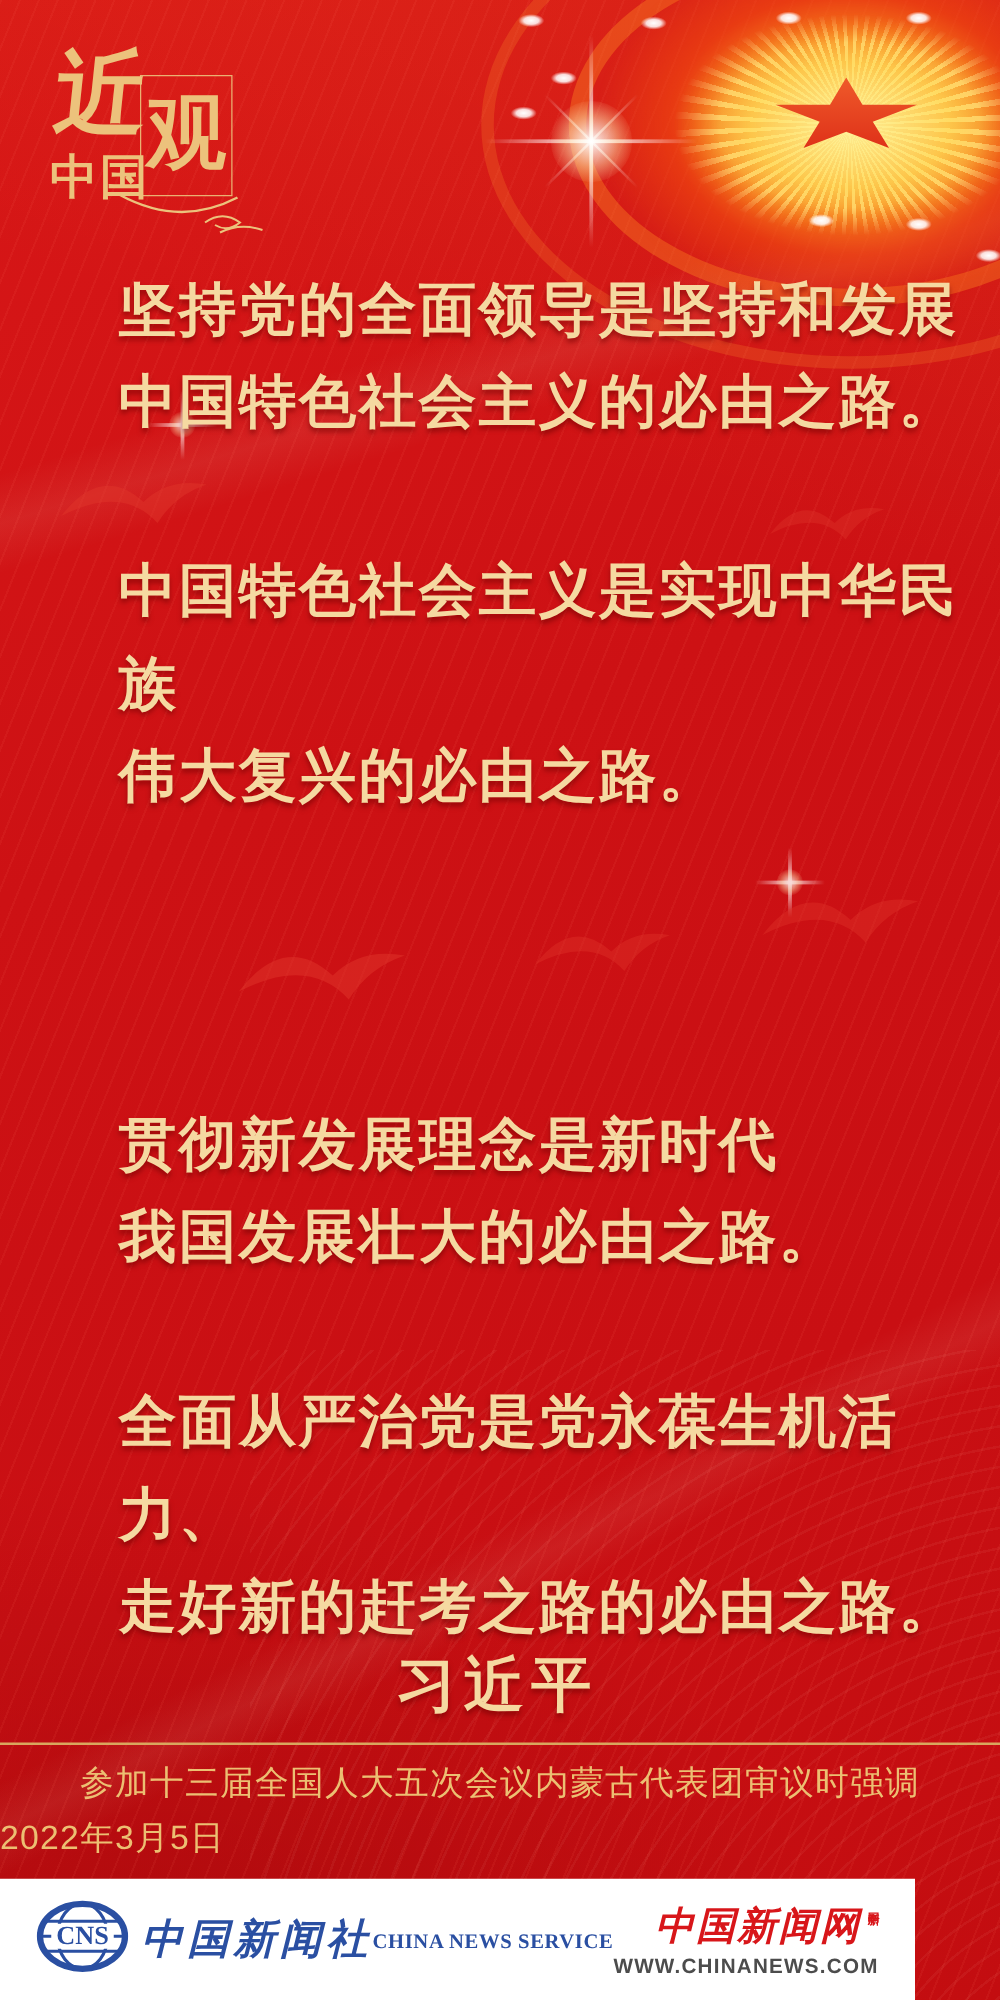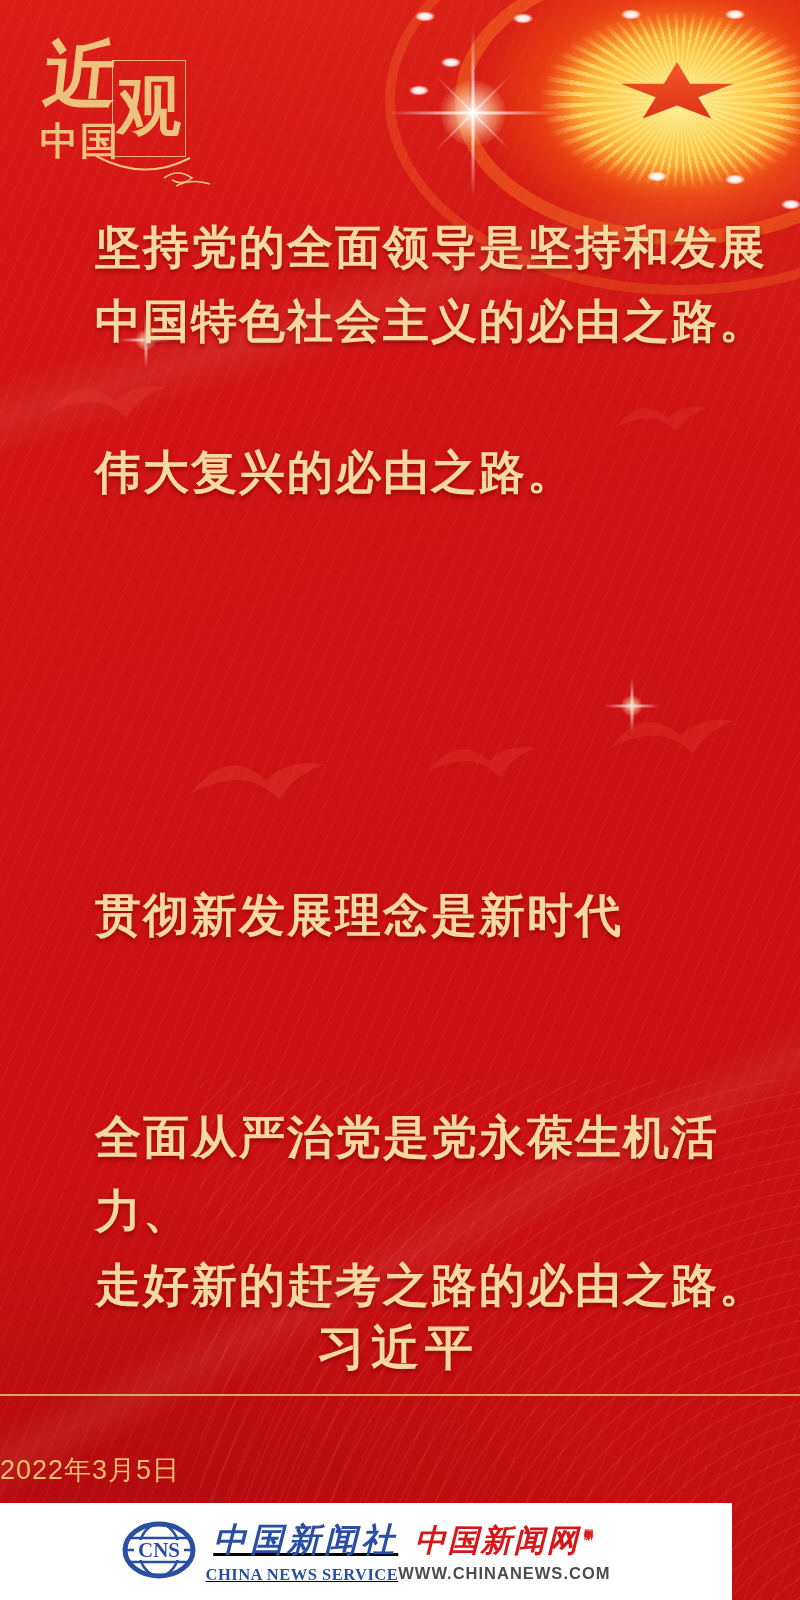--- a/index.html
+++ b/index.html
@@ -125,26 +125,26 @@
     position:absolute; left:0; top:1452px; width:800px; text-align:left;
     color:#ecbf72; font-size:27px; font-weight:500; letter-spacing:1px;
   }
 
   
   .footer {
     position:absolute; left:0; top:1503px; width:732px; height:97px; background:#ffffff;
     display:flex; align-items:center; justify-content:center; 
   }
   .cns-block { display:flex; align-items:center; gap:10px; }
-  .cns-text { display:flex; flex-direction:column; align-items:flex-end;text-decoration:underline; }
+  .cns-text { display:flex; flex-direction:row; align-items:center; }
   .cns-cn { color:#2a4fa2; font-size:33px; font-weight:800; letter-spacing:4px;
             font-family:"Liberation Serif","DejaVu Serif",serif; font-style:italic; }
   .cns-en { color:#2a4fa2; font-size:16.5px; font-weight:700; letter-spacing:.5px;
             font-family:"Liberation Serif","DejaVu Serif",serif; margin-top:2px; }
-  .web-block { display:flex; flex-direction:column; align-items:center; }
+  .web-block { display:flex; flex-direction:column; align-items:flex-end; }
   .web-top { display:flex; align-items:flex-start; gap:4px; }
   .web-cn { color:#d8161a; font-size:31px; font-weight:800; letter-spacing:2px;
             font-family:"Liberation Serif","DejaVu Serif",serif; font-style:italic; }
   .web-seal { color:#d8161a; font-size:9.5px; font-weight:700; line-height:1.05;
               writing-mode:vertical-rl; text-orientation:upright; margin-top:2px; }
   .web-url { color:#4c4c4c; font-size:16.5px; font-weight:700; letter-spacing:1px; margin-top:2px; }
 </style>
 </head>
 <body>
 
@@ -226,32 +226,35 @@
         <path d="M70,40 q14,-10 28,0 q-10,8 -20,2 M82,48 q16,-8 34,-2" fill="none" stroke="#ecc27c" stroke-width="1.6"></path>
       </svg>
     </span>
   </div>
 
   <div class="quote q1">
     <div>坚持党的全面领导是坚持和发展</div>
     <div>中国特色社会主义的必由之路。</div>
   </div>
   <div class="quote q2">
+    <div>中国特色社会主义是实现中华民族</div>
     <div>伟大复兴的必由之路。</div>
   </div>
   <div class="quote q4">
     <div>贯彻新发展理念是新时代</div>
+    <div>我国发展壮大的必由之路。</div>
   </div>
   <div class="quote q5">
     <div>全面从严治党是党永葆生机活力、</div>
     <div>走好新的赶考之路的必由之路。</div>
   </div>
 
   <div class="signature">习近平</div>
   <div class="divider"></div>
+  <div class="occasion">参加十三届全国人大五次会议内蒙古代表团审议时强调</div>
   <div class="date-line">2022年3月5日</div>
 
   <div class="footer">
     <div class="cns-block">
       <span>
         <svg width="74" height="58" viewBox="0 0 74 58">
           <ellipse cx="37" cy="29" rx="34" ry="26" fill="none" stroke="#2a4fa2" stroke-width="5"></ellipse>
           <ellipse cx="37" cy="29" rx="20" ry="26" fill="none" stroke="#2a4fa2" stroke-width="2.5"></ellipse>
           <line x1="6" y1="17" x2="68" y2="17" stroke="#2a4fa2" stroke-width="2.5"></line>
           <line x1="3" y1="29" x2="71" y2="29" stroke="#2a4fa2" stroke-width="2.5"></line>

